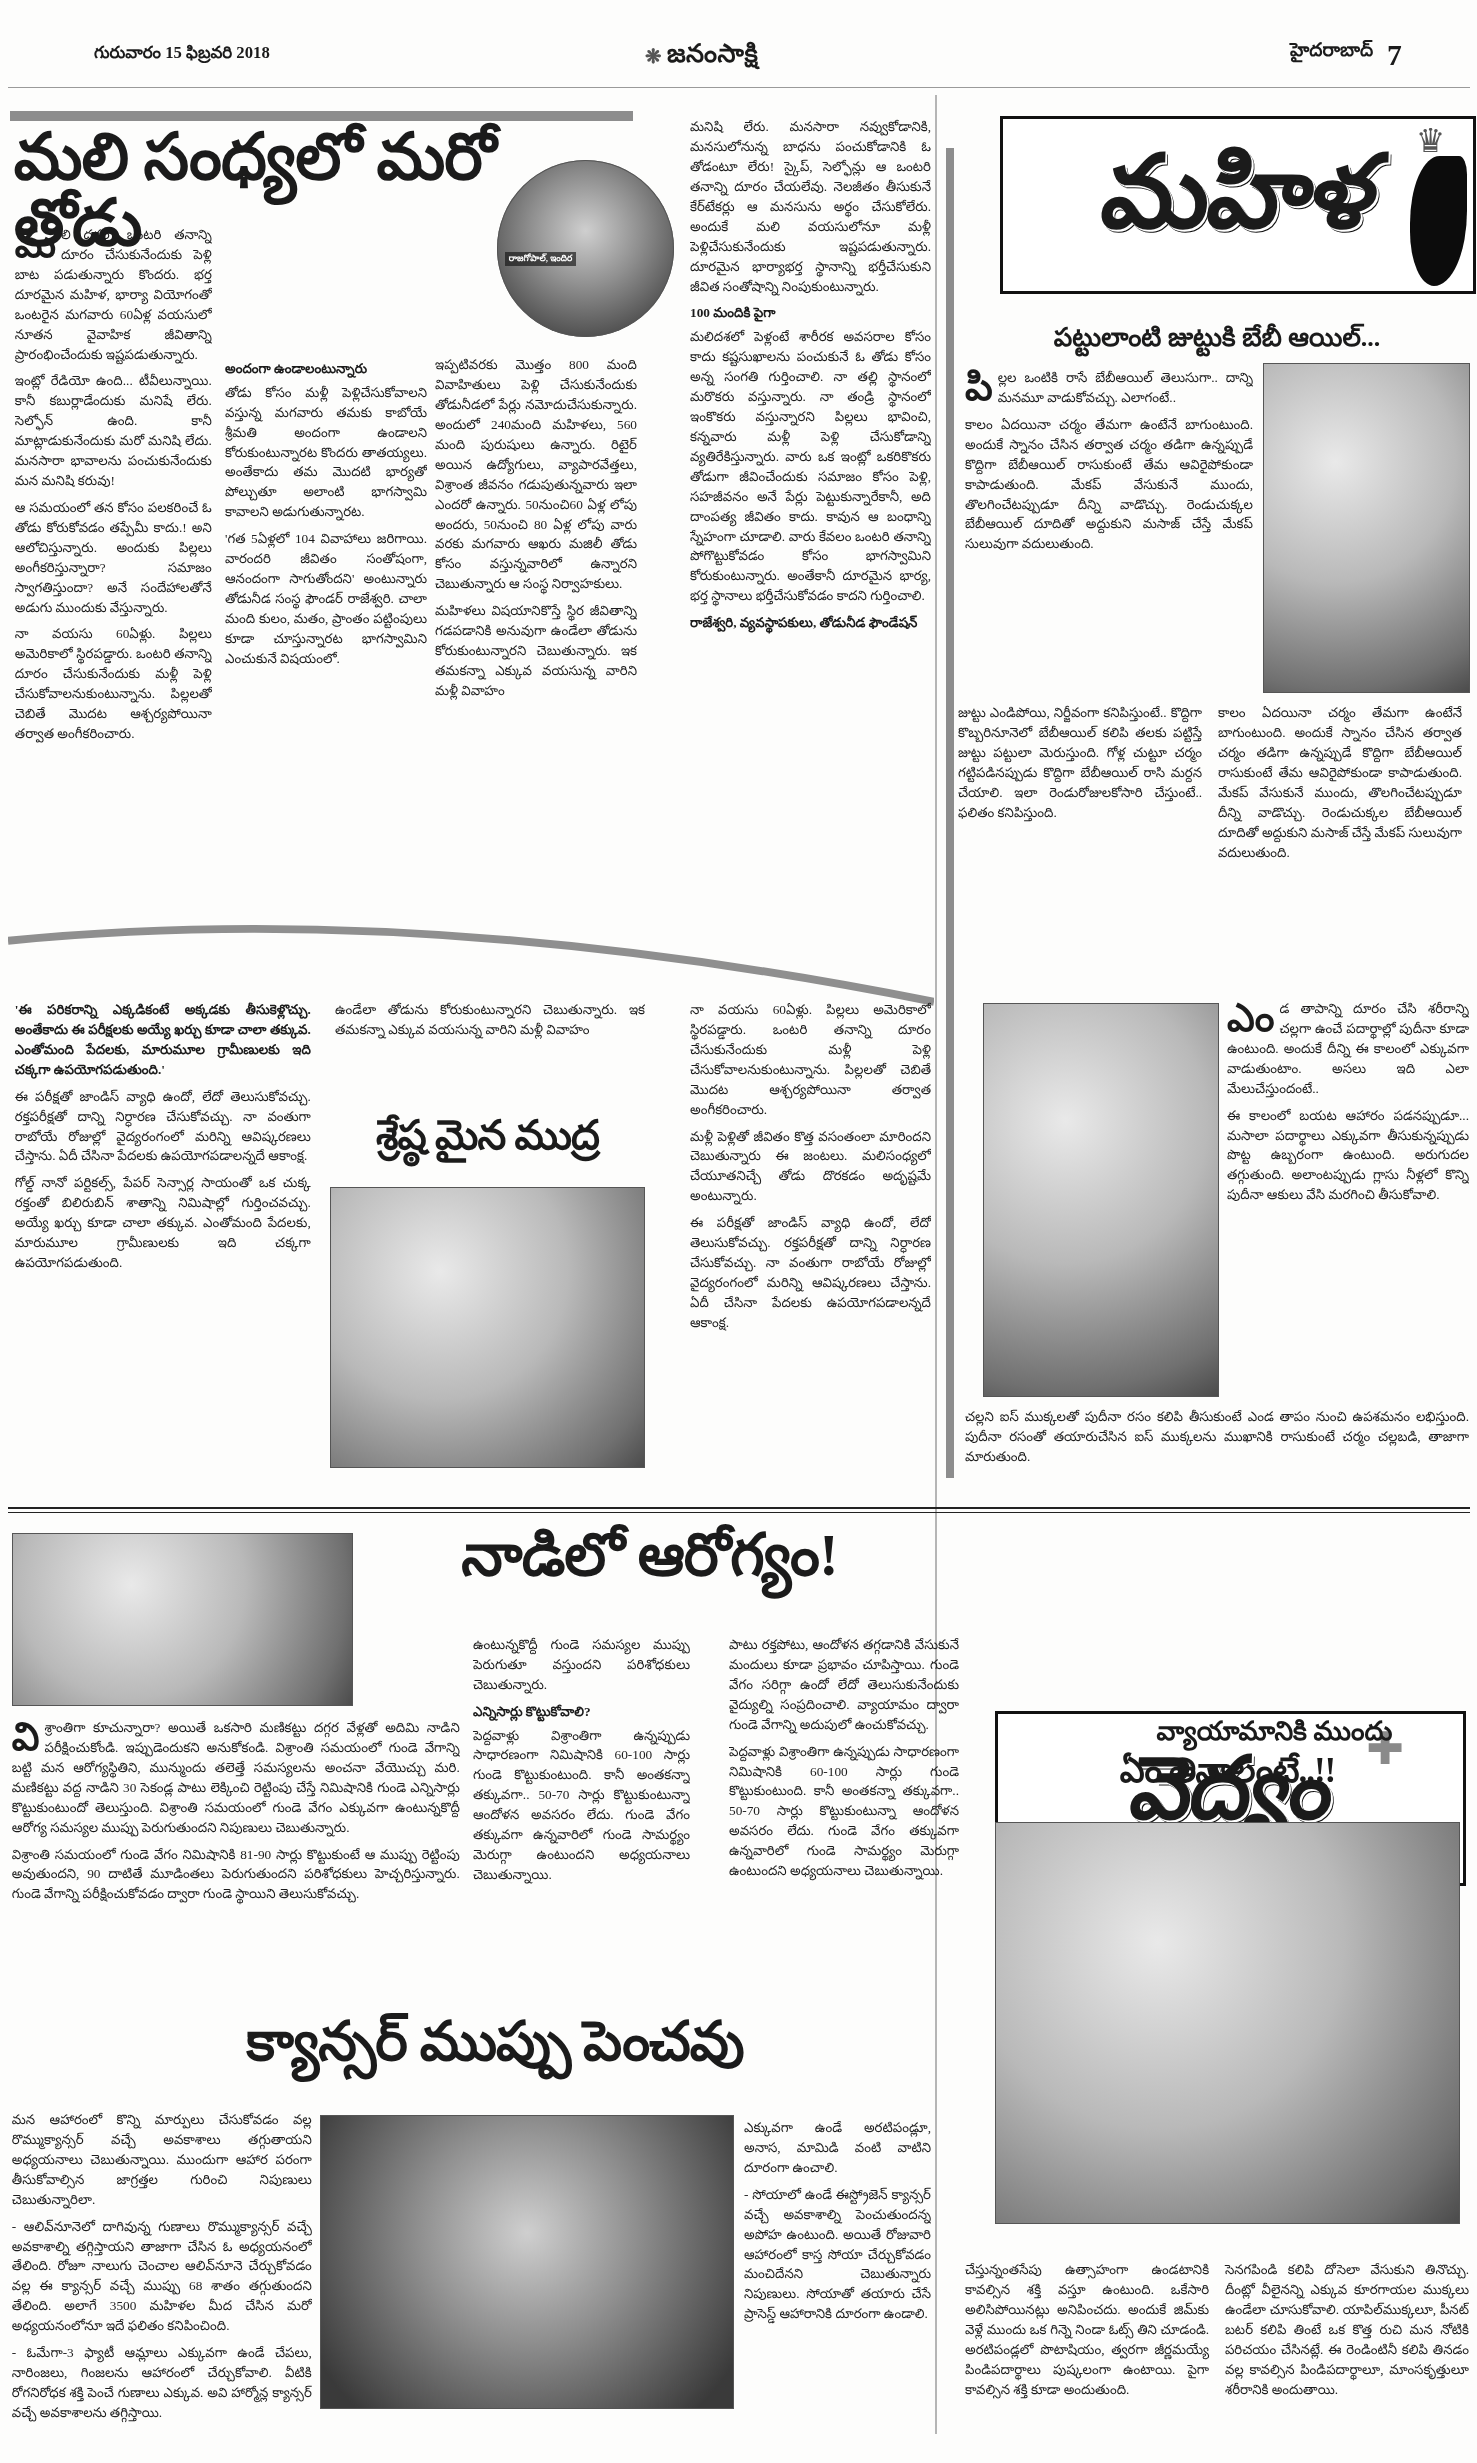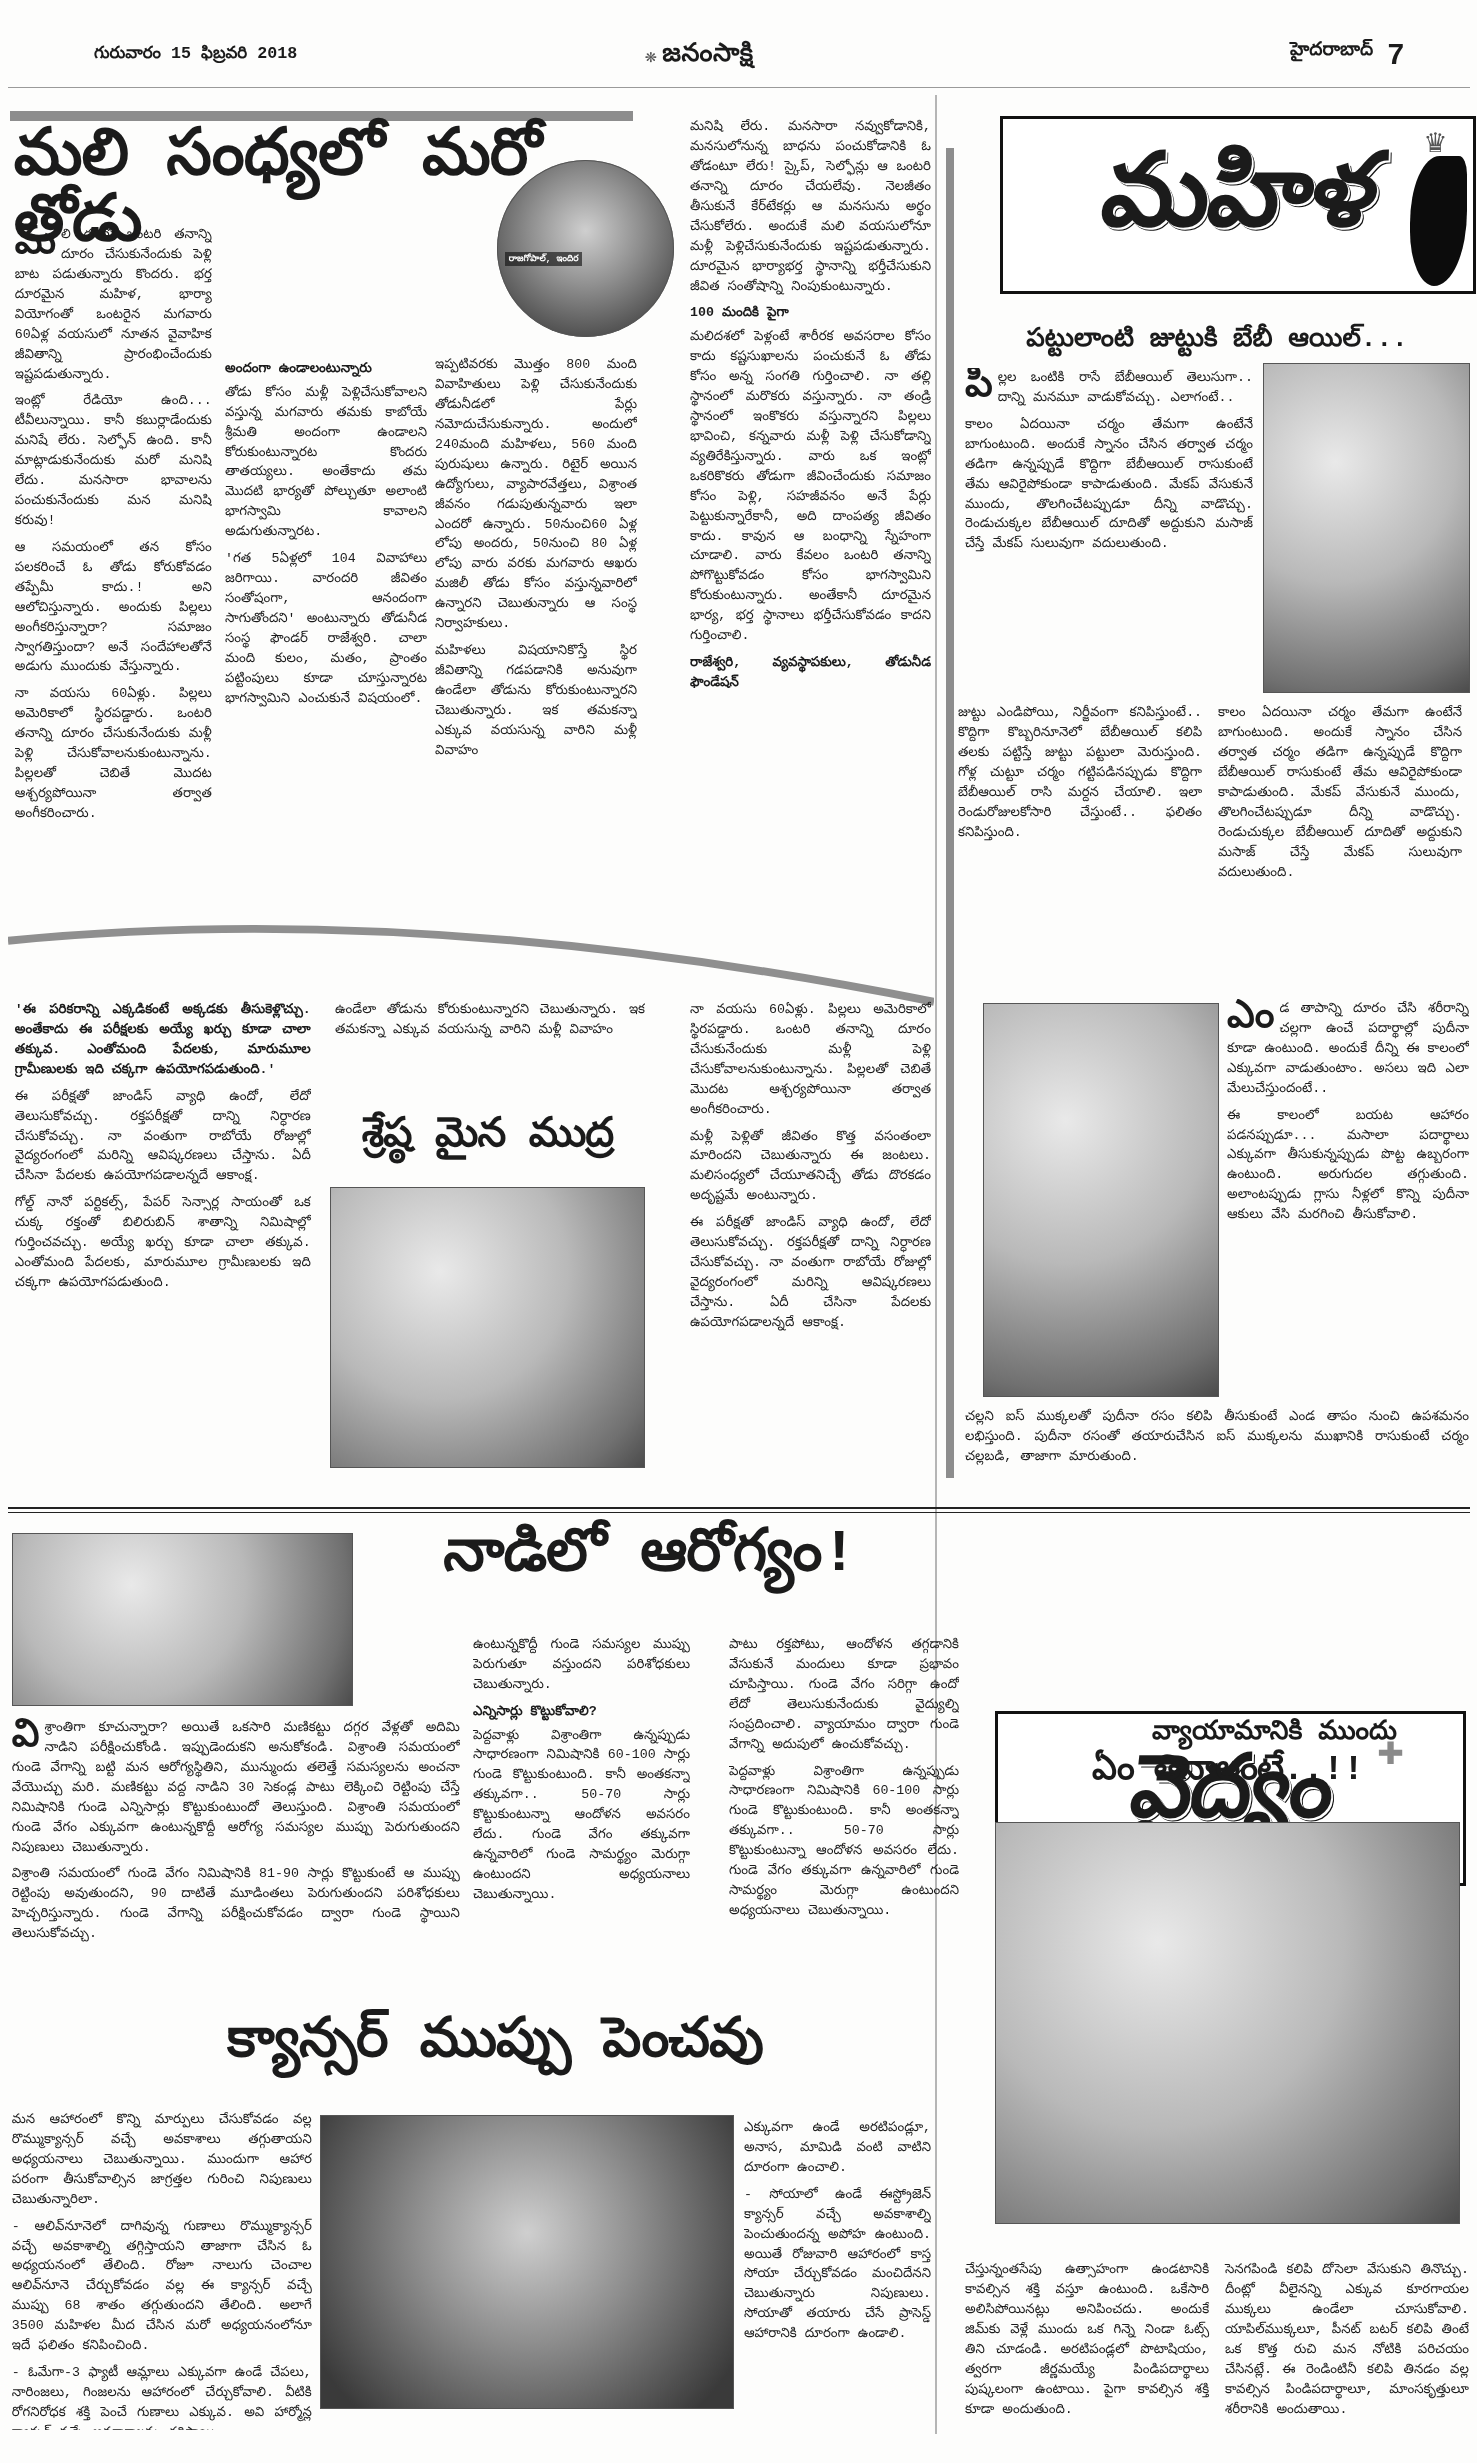--- a/index.html
+++ b/index.html
@@ -1,17 +1,17 @@
 <!DOCTYPE html>
 <html><head>
 <meta charset="utf-8">
 <style>
   html,body{margin:0;padding:0;background:#d9d9d9;}
   .page{position:relative;width:1478px;height:2464px;background:#fdfdfc;margin:0 auto;
-        font-family:Liberation Mono, monospace;color:#1b1b1b;overflow:hidden;}
+        font-family:Liberation Serif, serif;color:#1b1b1b;overflow:hidden;}
   .abs{position:absolute;}
   .hdr-date{font-size:16.7px;font-weight:bold;}
   .masthead{font-size:25.6px;font-weight:900;letter-spacing:0.5px;display:flex;align-items:center;gap:4.9px;}
   .pageinfo{font-size:18.7px;font-weight:bold;display:flex;align-items:flex-start;gap:13.8px;}
   .pageinfo .num{font-size:29.6px;font-weight:900;}
   .rule{background:#9a9a9a;height:1px;}
   .graybar{background:#8d8d8d;}
   .headline{font-weight:900;line-height:1.02;letter-spacing:-1px;}
   .lead-headline{font-size:65px;}
   .mid-headline{font-size:59px;text-align:center;}

